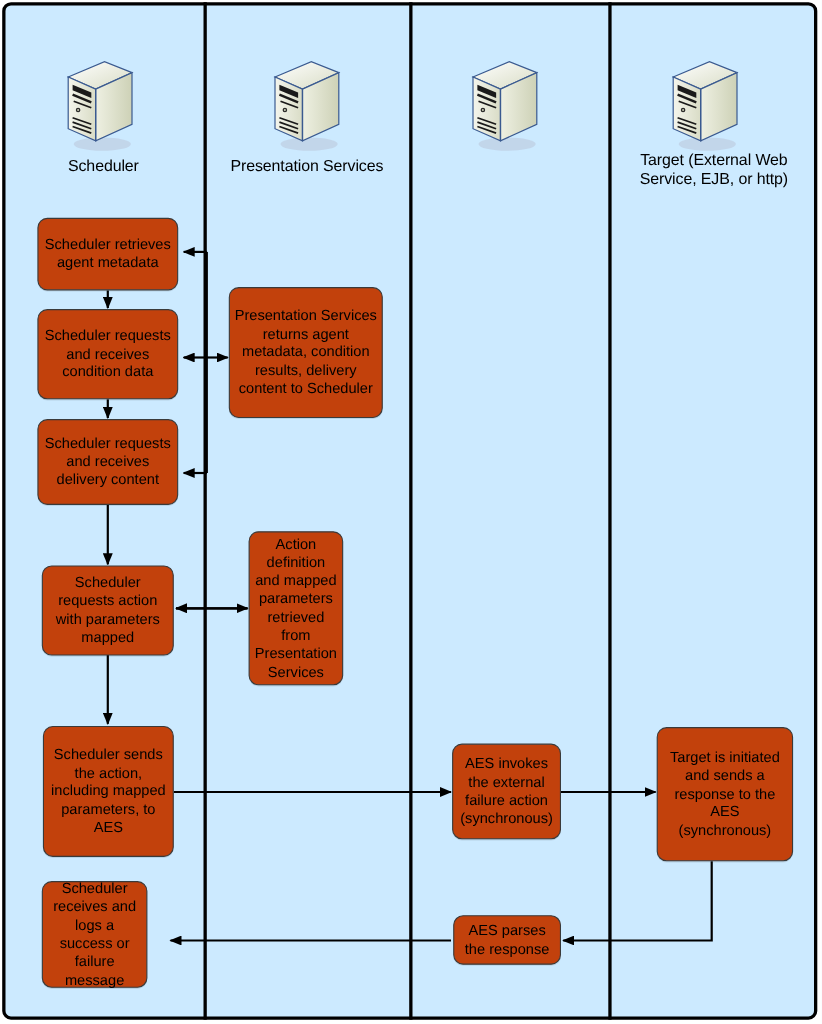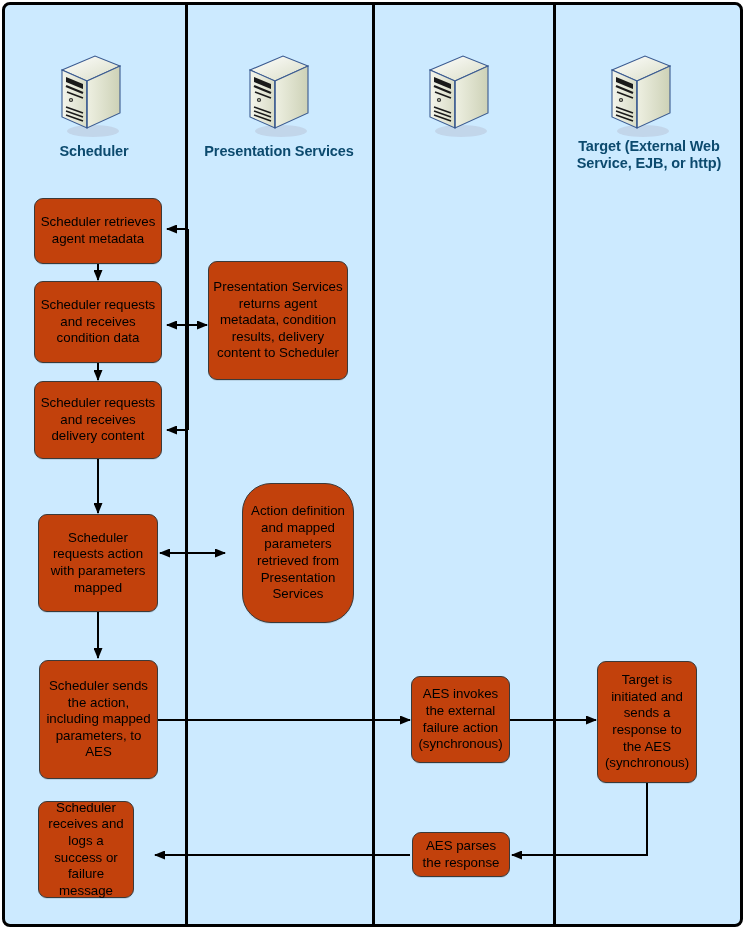--- a/index.html
+++ b/index.html
@@ -30,24 +30,24 @@
   .lane-divider {
     position: absolute;
     top: 2px;
     width: 3px;
     height: 925px;
     background: #000000;
   }
   .lane-header {
     position: absolute;
     text-align: center;
-    font-weight: bold;
+    font-weight: normal;
     font-size: 14.5px;
     line-height: 17px;
-    color: #0c4a6e;
+    color: #000000;
     letter-spacing: -0.1px;
   }
   .server-icon {
     position: absolute;
   }
   .node {
     position: absolute;
     box-sizing: border-box;
     background: #c2410c;
     border: 1.6px solid #3a3a3a;
@@ -208,27 +208,27 @@
   </svg>
 
   <div class="node" style="left:34px; top:198px; width:128px; height:66px;">Scheduler retrieves agent metadata</div>
 
   <div class="node" style="left:34px; top:381px; width:128px; height:78px;">Scheduler requests and receives delivery content</div>
 
   <div class="node" style="left:34px; top:281px; width:128px; height:82px;">Scheduler requests and receives condition data</div>
 
   <div class="node" style="left:208px; top:261px; width:140px; height:119px;">Presentation Services returns agent metadata, condition results, delivery content to Scheduler</div>
 
-  <div class="node" style="left:38px; top:514px; width:120px; height:98px;text-align:center;">Scheduler requests action with parameters mapped</div>
-
-  <div class="node" style="left:242px; top:483px; width:112px; height:140px;border-radius:29px;">Action definition and mapped parameters retrieved from Presentation Services</div>
+  <div class="node" style="left:38px; top:514px; width:120px; height:82px;text-align:center;">Scheduler requests action with parameters mapped</div>
+
+  <div class="node" style="left:226px; top:483px; width:86px; height:140px;">Action definition and mapped parameters retrieved from Presentation Services</div>
 
   <div class="node" style="left:39px; top:660px; width:119px; height:119px;">Scheduler sends the action, including mapped parameters, to AES</div>
 
   <div class="node" style="left:411px; top:676px; width:99px; height:87px;">AES invokes the external failure action (synchronous)</div>
 
-  <div class="node" style="left:597px; top:661px; width:100px; height:122px;">Target is initiated and sends a response to the AES (synchronous)</div>
+  <div class="node" style="left:597px; top:661px; width:124px; height:122px;">Target is initiated and sends a response to the AES (synchronous)</div>
 
   <div class="node" style="left:412px; top:832px; width:98px; height:45px;">AES parses the response</div>
 
   <div class="node" style="left:38px; top:801px; width:96px; height:97px;">Scheduler receives and logs a success or failure message</div>
 
 </div>
 
 </body></html>

